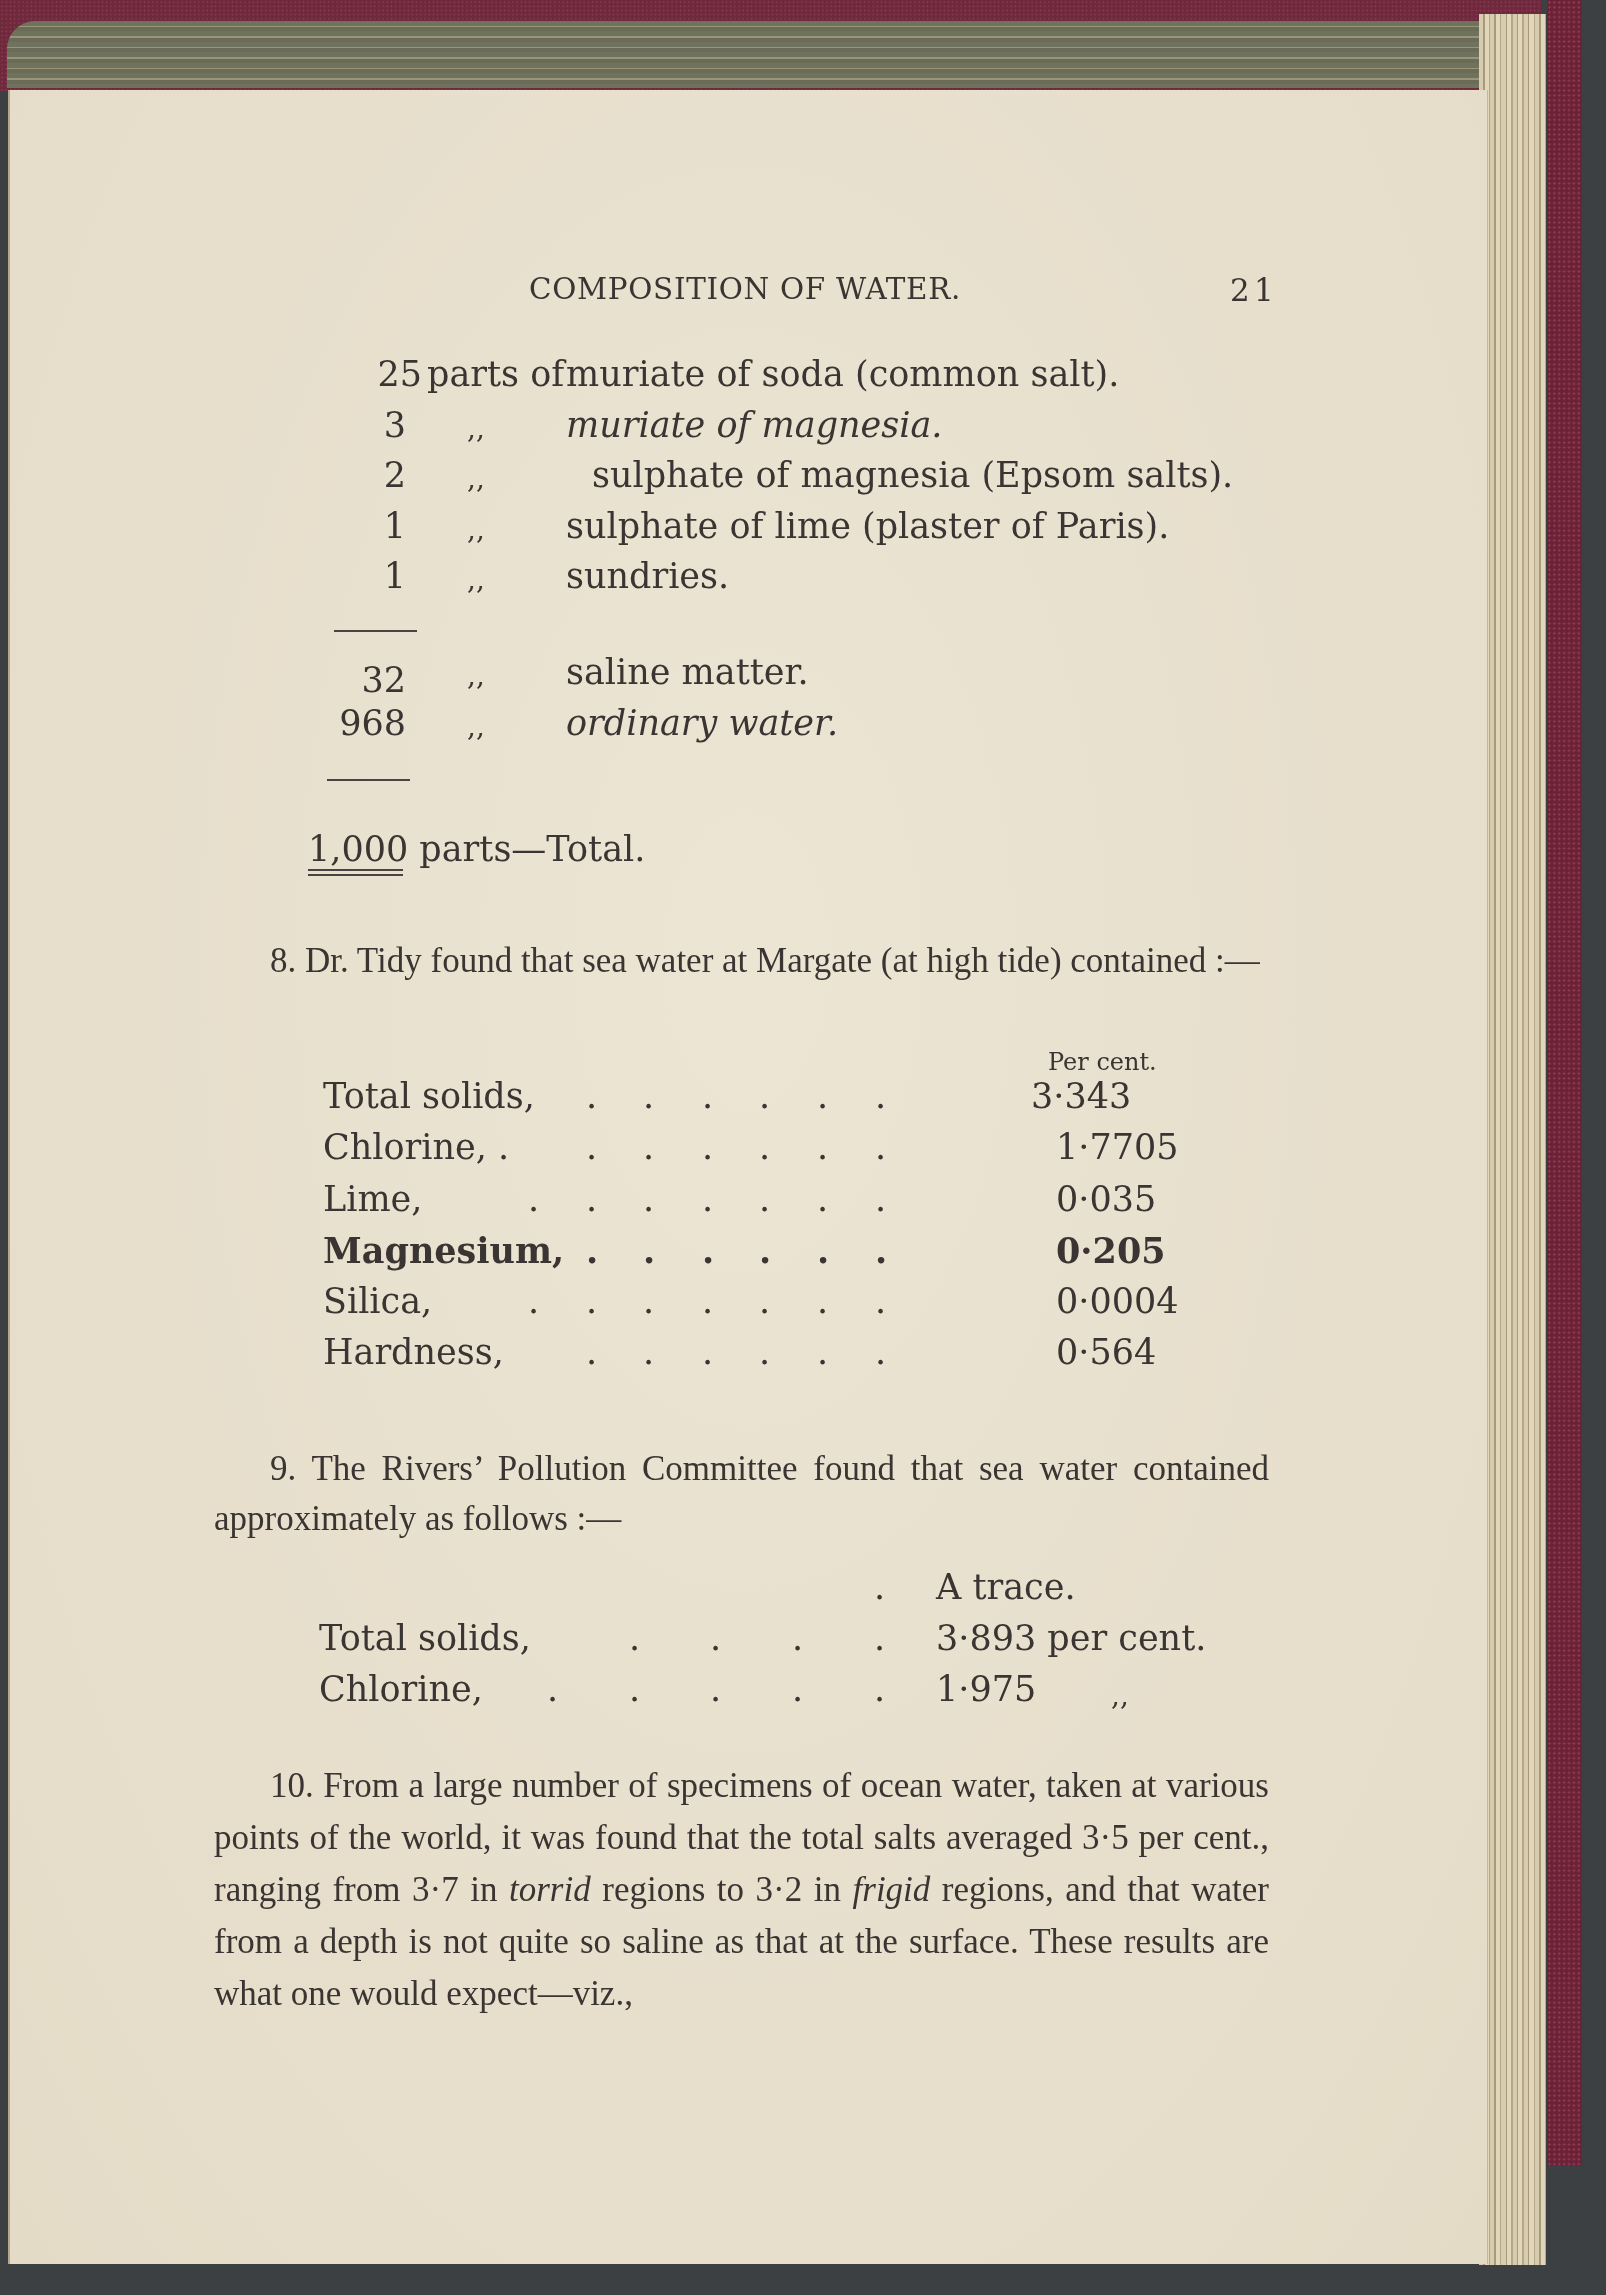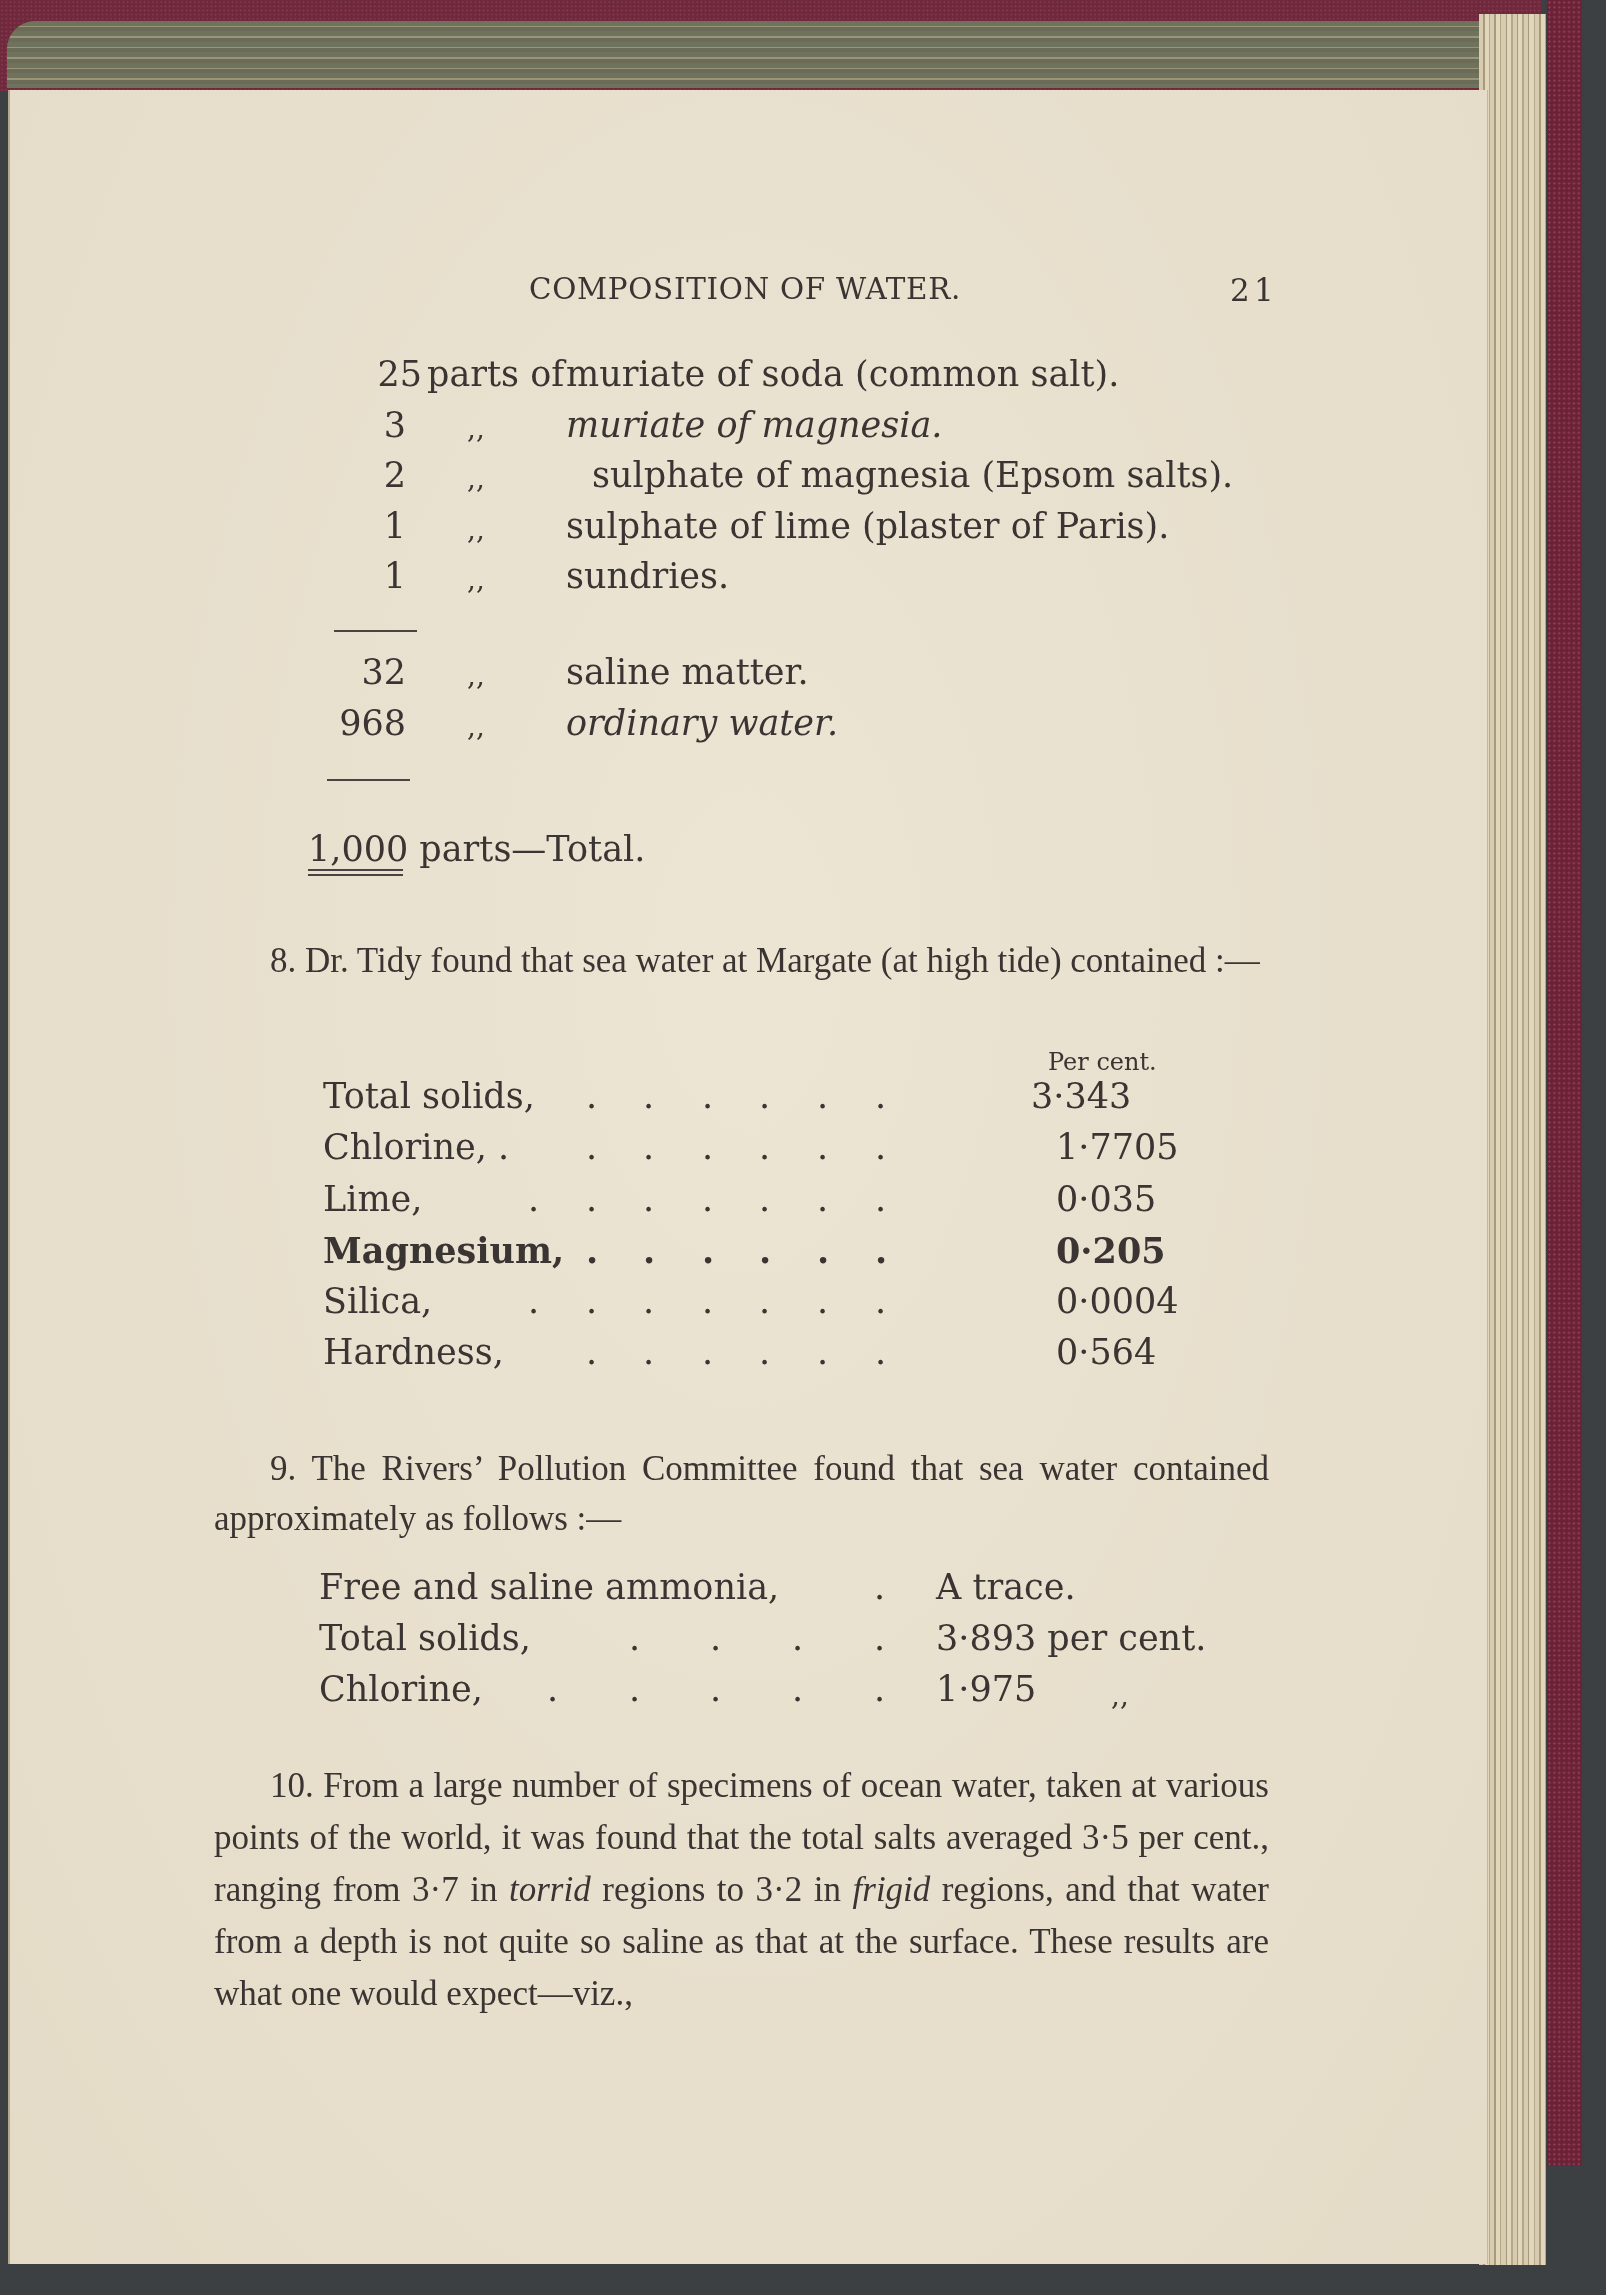--- a/index.html
+++ b/index.html
@@ -91,21 +91,21 @@
   </div>
   <div class="text row" style="top:556px;left:301px;">
     <span class="num" style="left:0;width:105px;">1</span>
     <span class="ditto" style="left:166px;top:7px;">,,</span>
     <span style="position:absolute;left:265px;">sundries.</span>
   </div>
 
   <div class="rule" style="top:630px;left:334px;width:83px;"></div>
 
   <div class="text row" style="top:652px;left:301px;">
-    <span class="num" style="left:0;width:105px;">32</span>
+    <span class="num" style="left:0;width:105px;margin-top:8px;">32</span>
     <span class="ditto" style="left:166px;top:7px;">,,</span>
     <span style="position:absolute;left:265px;">saline matter.</span>
   </div>
   <div class="text row" style="top:703px;left:301px;">
     <span class="num" style="left:0;width:105px;">968</span>
     <span class="ditto" style="left:166px;top:7px;">,,</span>
     <span style="position:absolute;left:265px;font-style:italic;">ordinary water.</span>
   </div>
 
   <div class="rule" style="top:779px;left:327px;width:83px;"></div>
@@ -164,21 +164,20 @@
       <span style="left:263px;">.</span><span style="left:320px;">.</span><span style="left:379px;">.</span><span style="left:436px;">.</span><span style="left:494px;">.</span><span style="left:552px;">.</span>
     </span>
     <span style="position:absolute;left:733px;">0·564</span>
   </div>
 </div>
 
 <div class="text para para-indent" style="top:1444px;left:214px;width:1055px;">9. The Rivers’ Pollution Committee found that sea water contained approximately as follows :—</div>
 
 <div>
   <div class="text row" style="top:1567px;left:319px;width:911px;height:49px;">
-    <span>Free and saline ammonia,</span>
     <span class="dots"><span style="left:555px;">.</span></span>
     <span style="position:absolute;left:617px;">A trace.</span>
   </div>
   <div class="text row" style="top:1618px;left:319px;width:911px;height:49px;">
     <span>Total solids,</span>
     <span class="dots">
       <span style="left:310px;">.</span><span style="left:391px;">.</span><span style="left:473px;">.</span><span style="left:555px;">.</span>
     </span>
     <span style="position:absolute;left:617px;">3·893 per cent.</span>
   </div>

